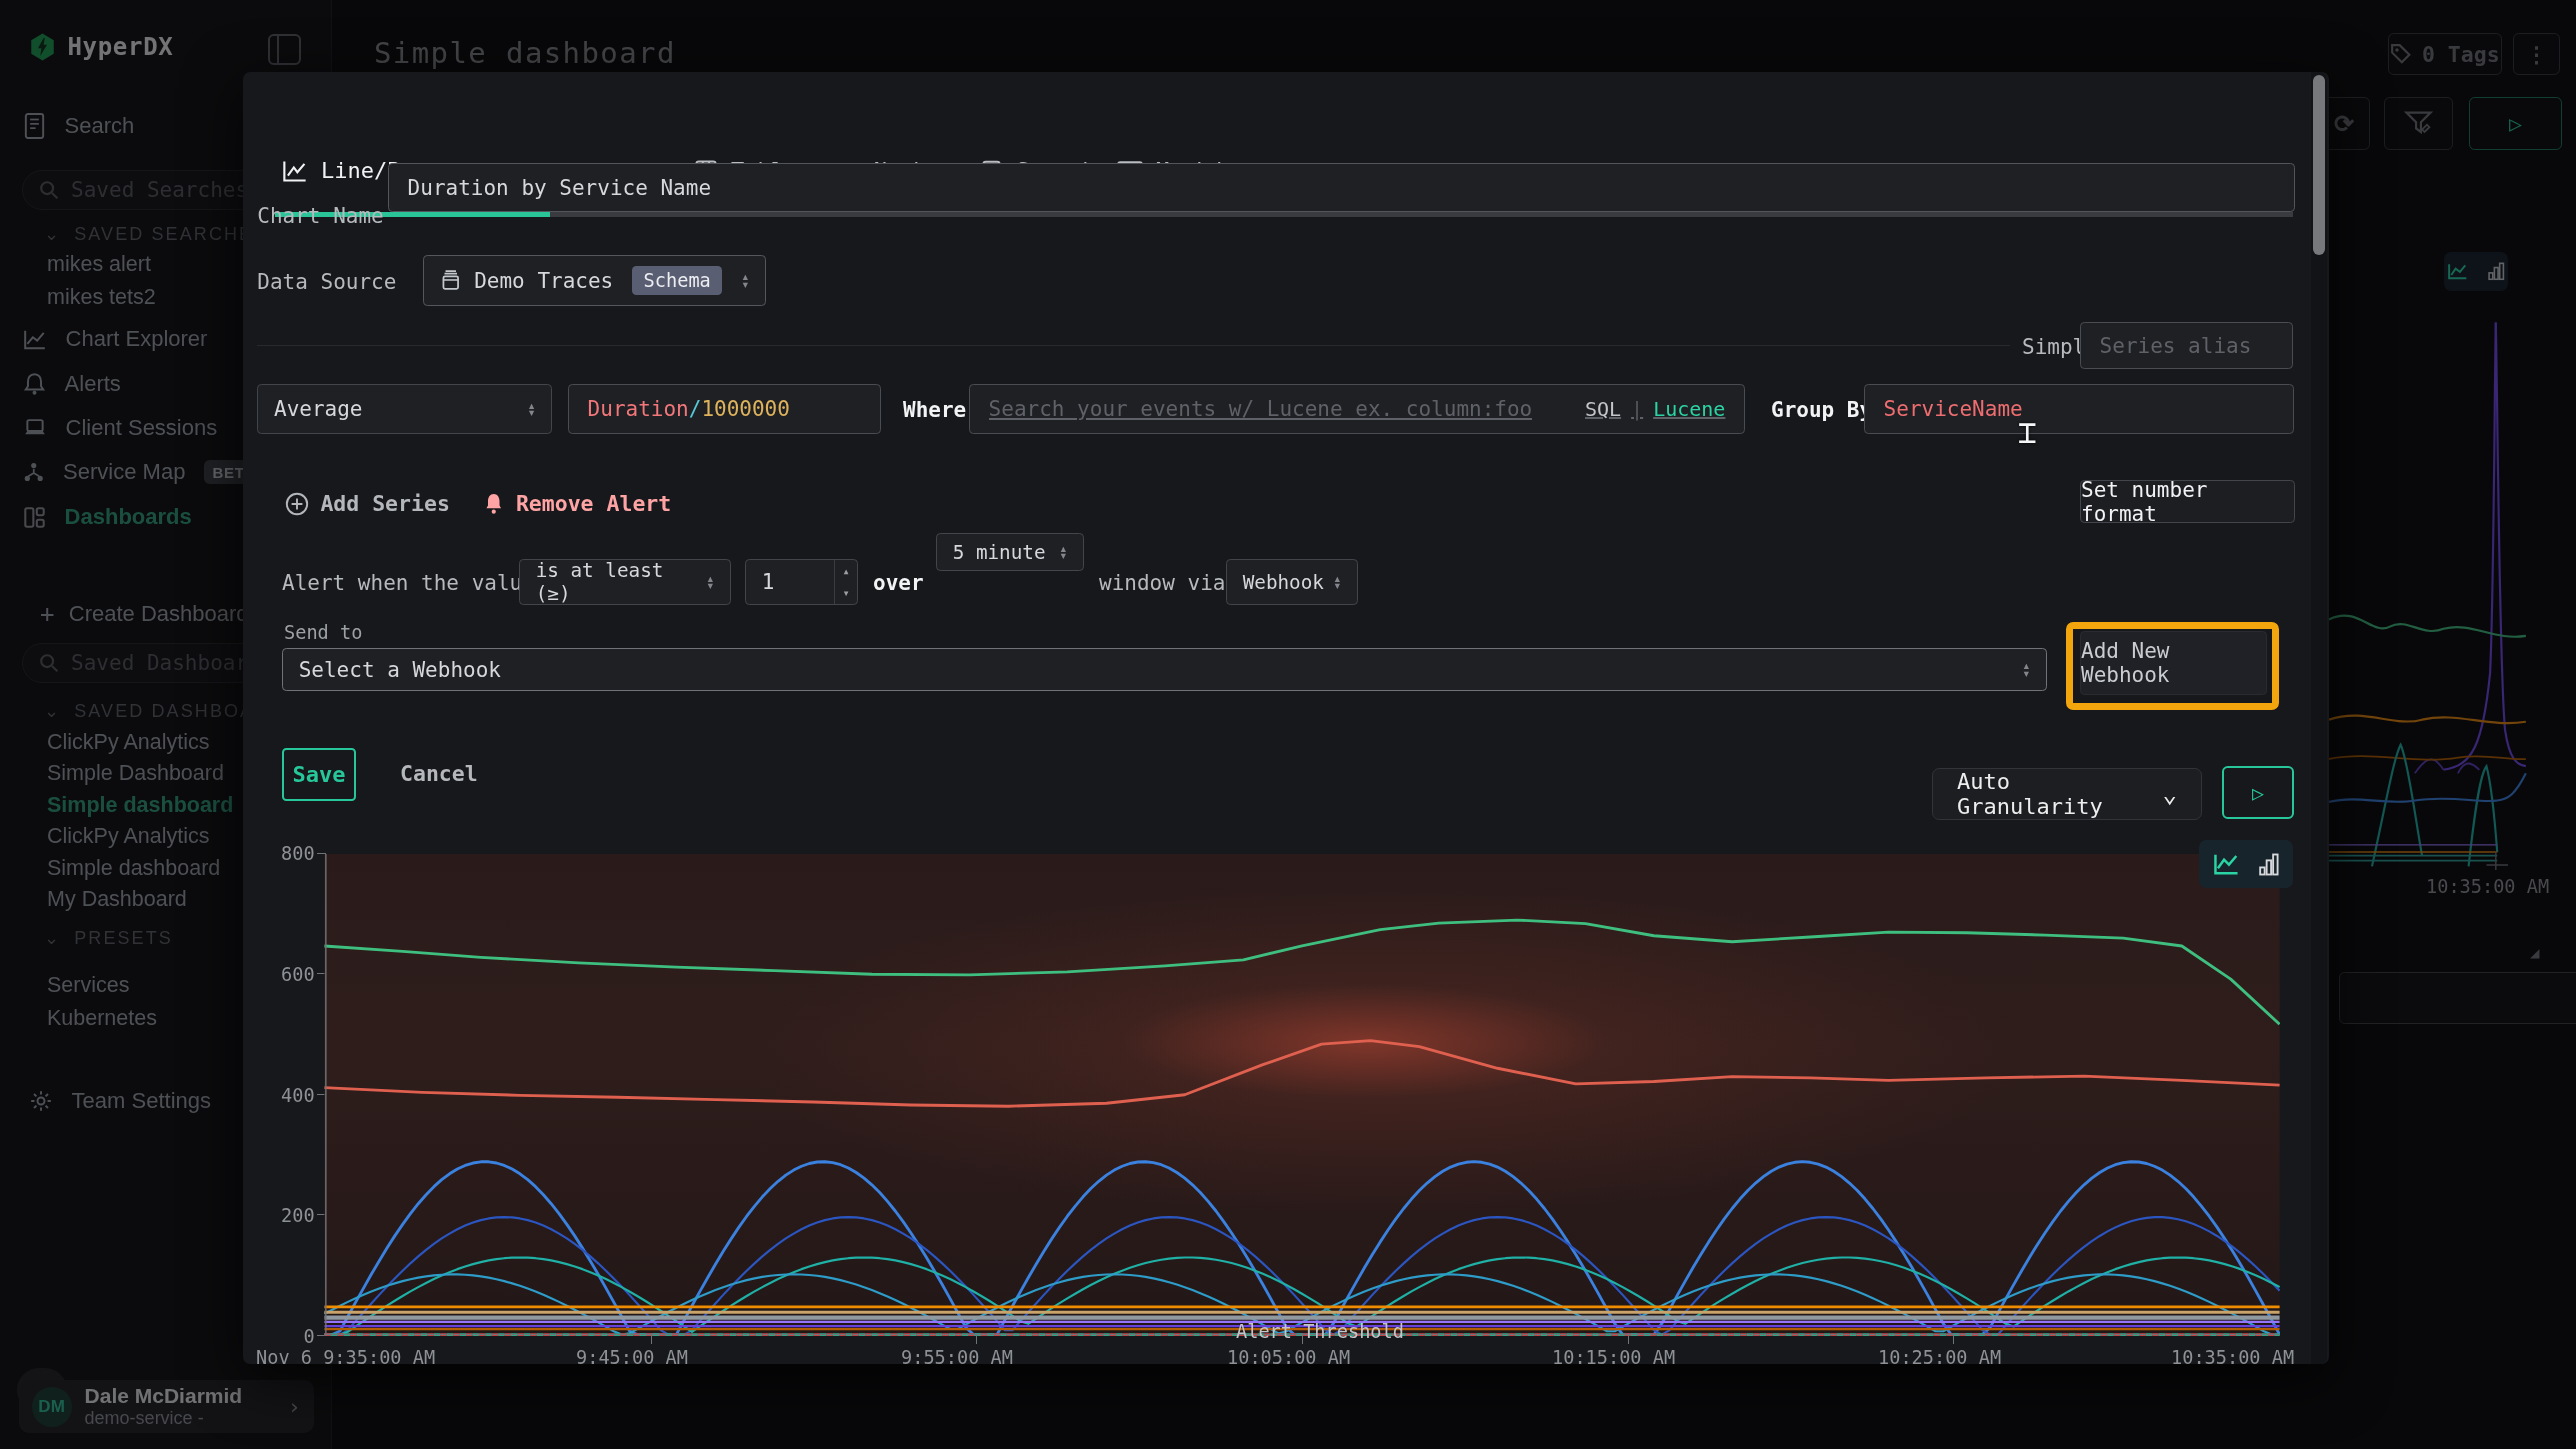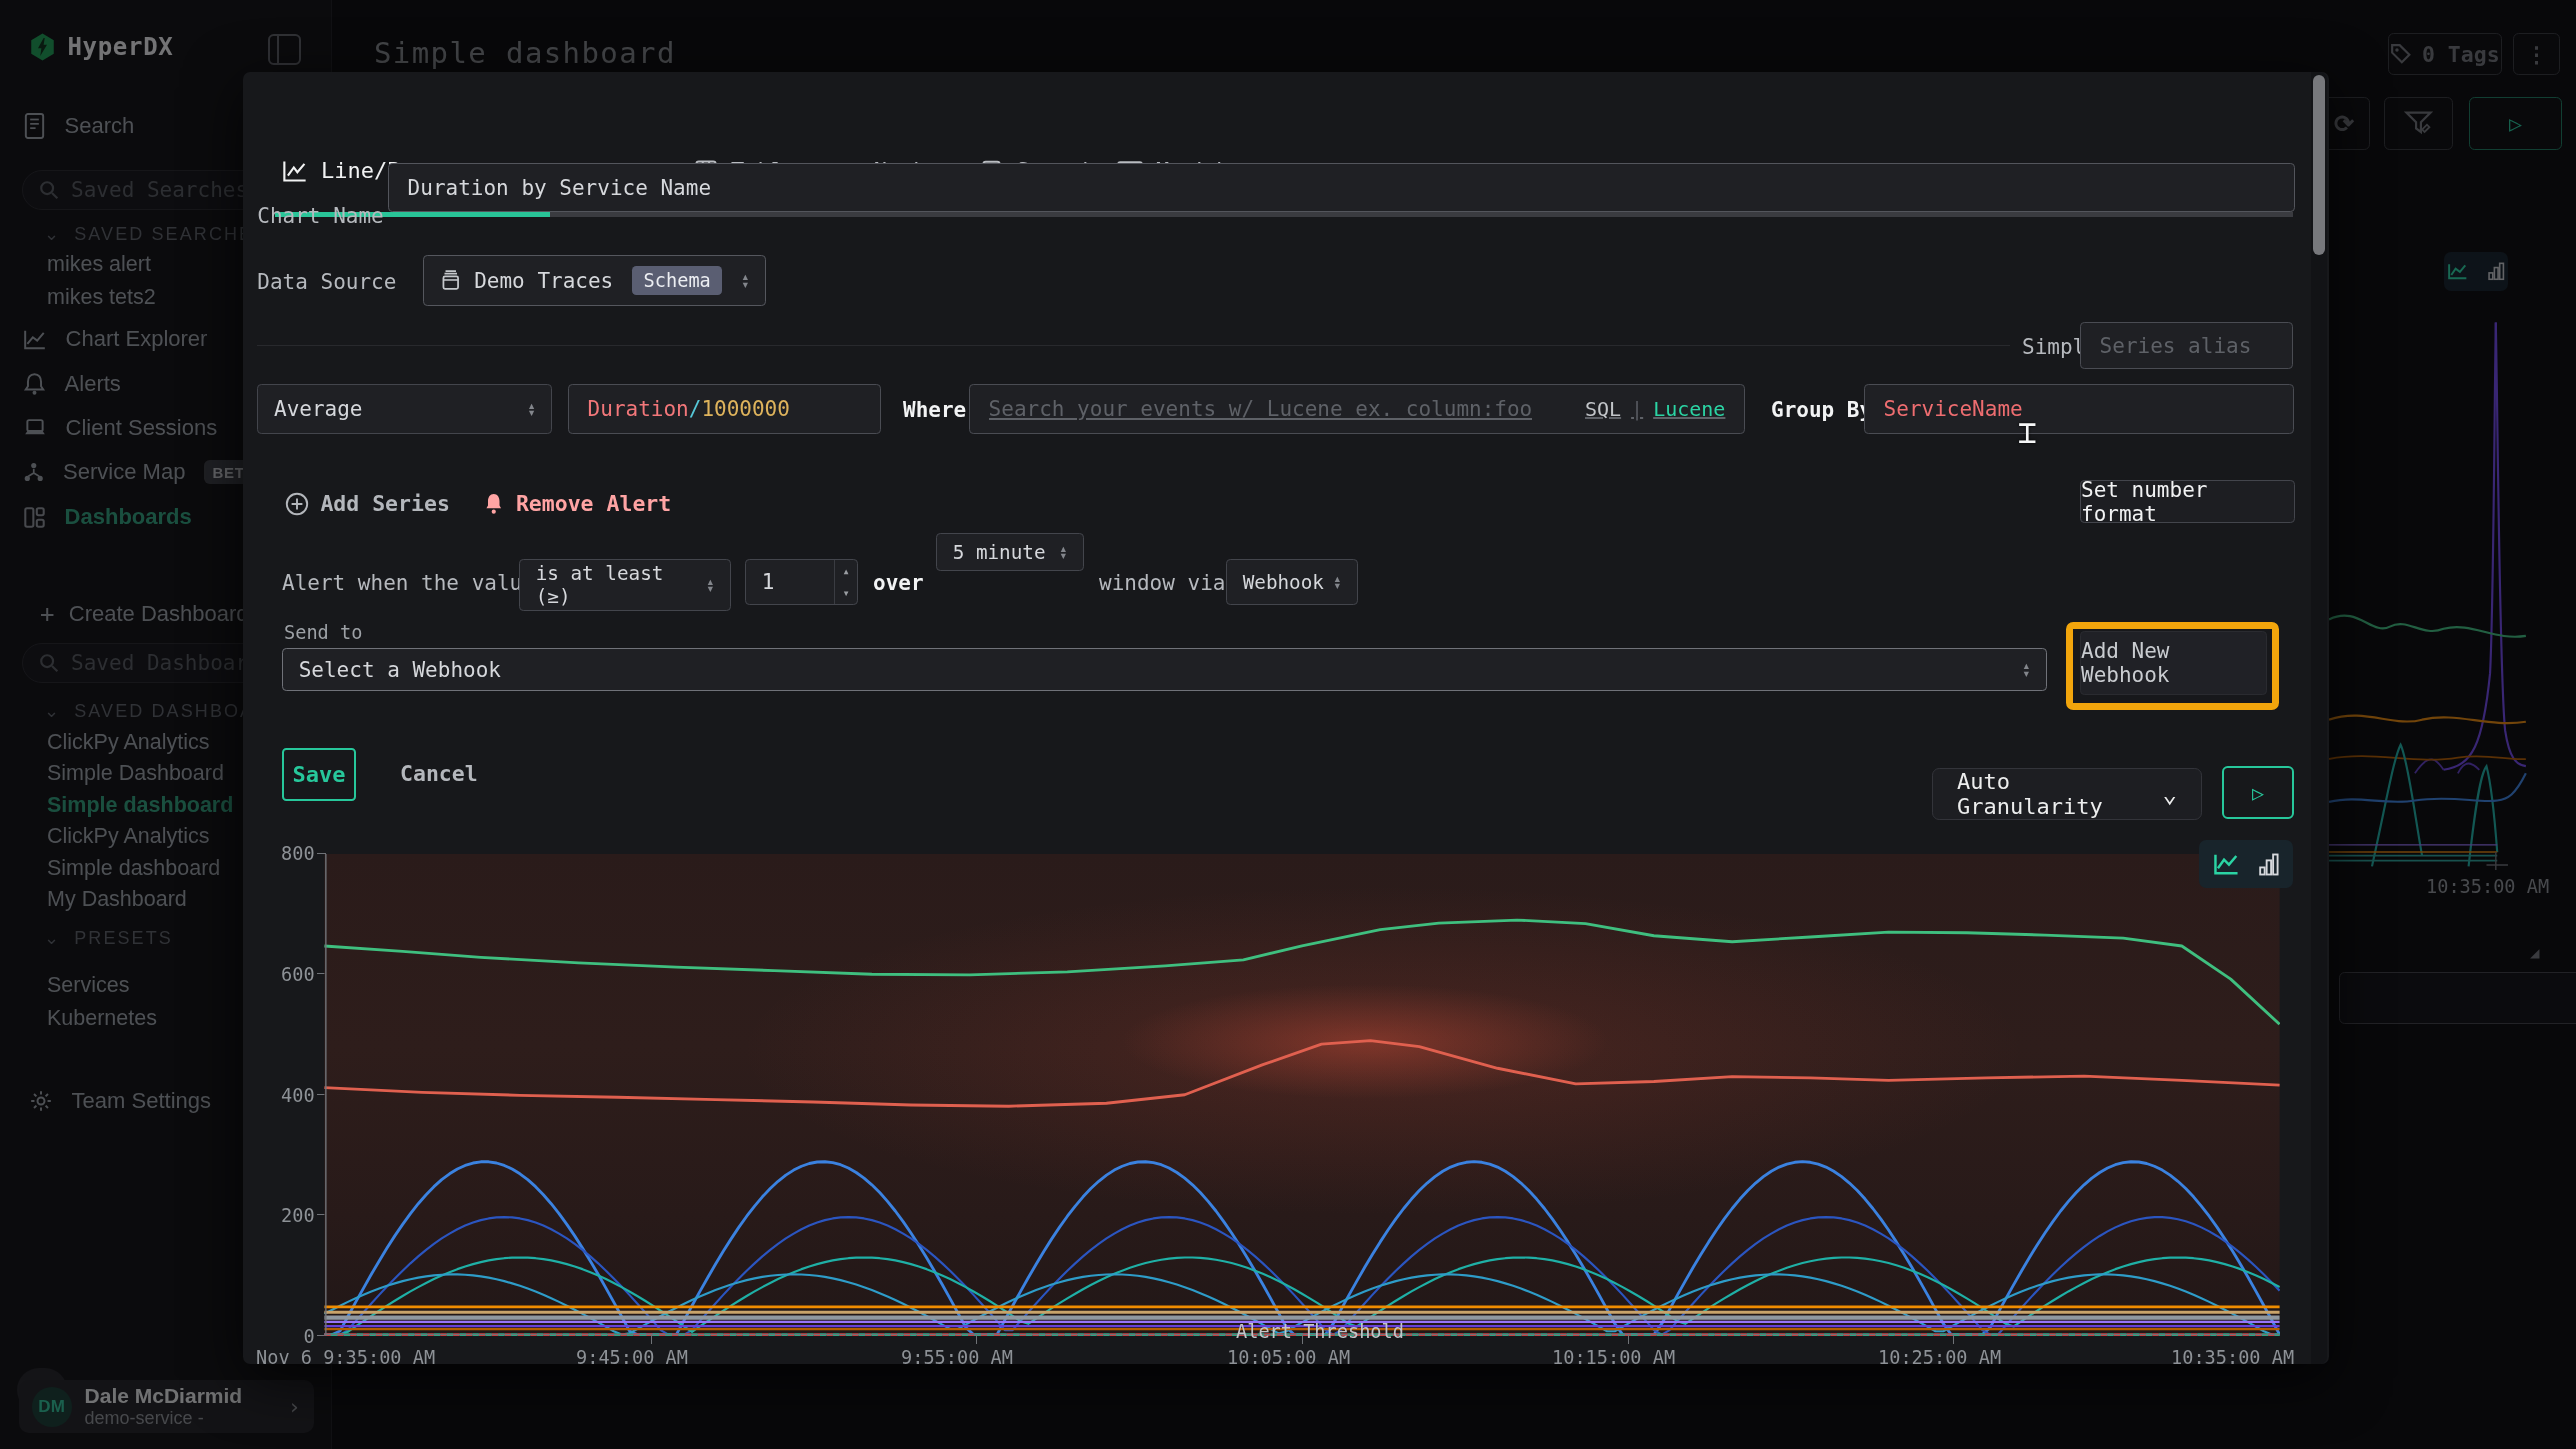--- a/index.html
+++ b/index.html
@@ -416,21 +416,21 @@
             <circle cx="10" cy="18.8" r="2" fill="#ffa4a4"></circle>
           </svg>
         </span>
       <span>Remove Alert</span>
     </div>
     <div class="btn-outline abs" style="left:1837px;top:408px;width:215px;height:43px;">
       <span>Set number format</span>
     </div>
 
     <div class="field-label abs" style="left:39px;top:499px;">Alert when the value</div>
-    <div class="sel abs" style="left:276px;top:487px;width:212px;height:52px;font-size:19.3px;align-items:center;">
+    <div class="sel abs" style="left:276px;top:487px;width:212px;height:46px;font-size:19.3px;align-items:center;">
       <span>is at least (≥)</span>
       <span class="updown">
           <span>▴</span>
           <span>▾</span>
         </span>
     </div>
     <div class="sel abs" style="left:502px;top:487px;width:113px;height:46px;padding:0 0 0 15.7px;">
       <span>1</span>
       <span class="spin">
           <div>▴</div>

